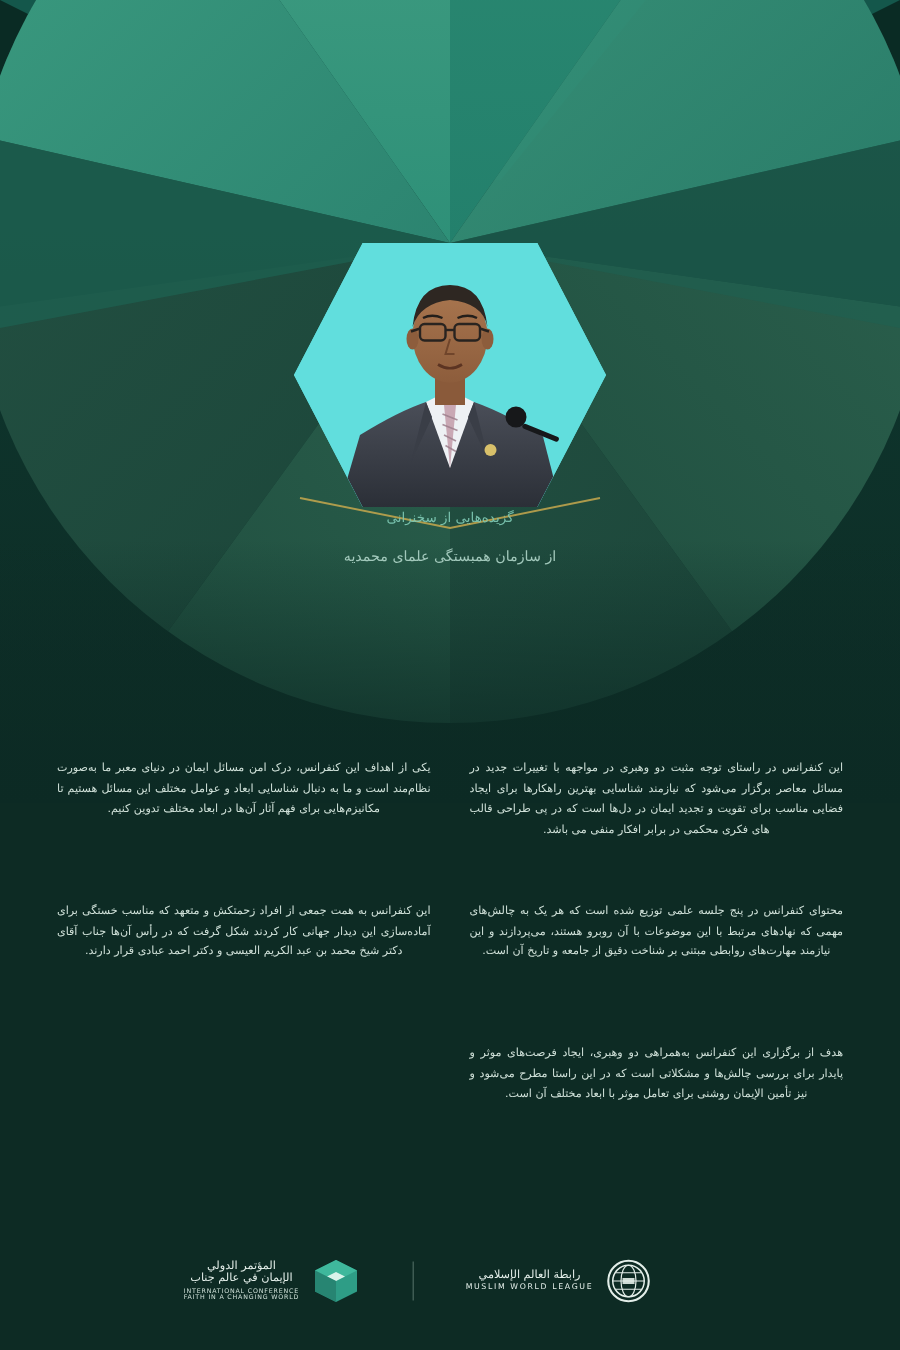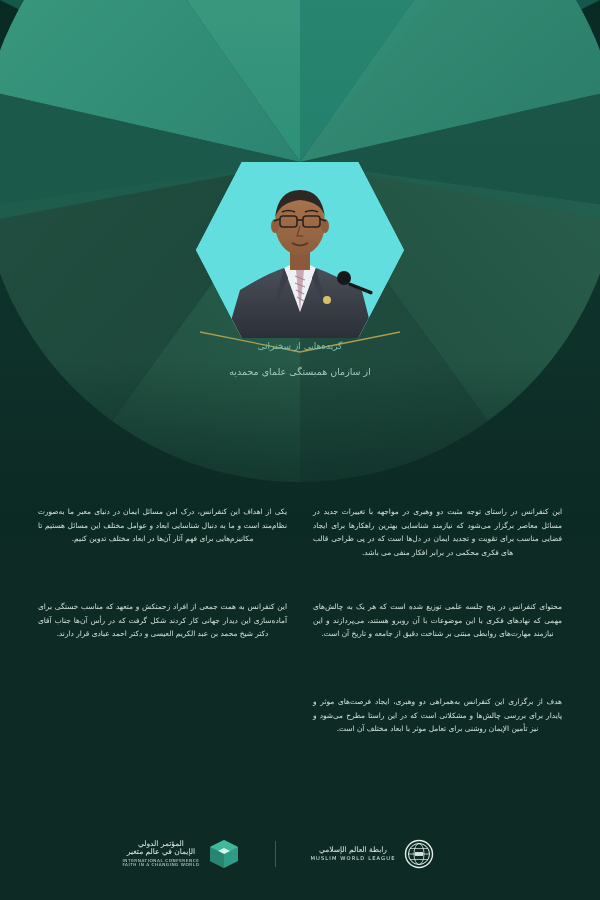--- a/index.html
+++ b/index.html
@@ -253,31 +253,31 @@
 
   <div id="headline">
     <p class="kicker">گزیده‌هایی از سخنرانی</p>
     <p class="speaker-org">از سازمان همبستگی علمای محمدیه</p>
   </div>
 
 
   <div id="body-copy">
     <p class="para">این کنفرانس در راستای توجه مثبت دو وهبری در مواجهه با تغییرات جدید در مسائل معاصر برگزار می‌شود که نیازمند شناسایی بهترین راهکارها برای ایجاد فضایی مناسب برای تقویت و تجدید ایمان در دل‌ها است که در پی طراحی قالب های فکری محکمی در برابر افکار منفی می باشد.</p>
     <p class="para">یکی از اهداف این کنفرانس، درک امن مسائل ایمان در دنیای معبر ما به‌صورت نظام‌مند است و ما به دنبال شناسایی ابعاد و عوامل مختلف این مسائل هستیم تا مکانیزم‌هایی برای فهم آثار آن‌ها در ابعاد مختلف تدوین کنیم.</p>
-    <p class="para">محتوای کنفرانس در پنج جلسه علمی توزیع شده است که هر یک به چالش‌های مهمی که نهادهای فکری با این موضوعات با آن روبرو هستند، می‌پردازند و این نیازمند مهارت‌های روابطی مبتنی بر شناخت دقیق از جامعه و تاریخ آن است.</p>
+    <p class="para">محتوای کنفرانس در پنج جلسه علمی توزیع شده است که هر یک به چالش‌های مهمی که نهادهای مرتبط با این موضوعات با آن روبرو هستند، می‌پردازند و این نیازمند مهارت‌های روابطی مبتنی بر شناخت دقیق از جامعه و تاریخ آن است.</p>
     <p class="para">این کنفرانس به همت جمعی از افراد زحمتکش و متعهد که مناسب خستگی برای آماده‌سازی این دیدار جهانی کار کردند شکل گرفت که در رأس آن‌ها جناب آقای دکتر شیخ محمد بن عبد الکریم العیسی و دکتر احمد عبادی قرار دارند.</p>
     <p class="para">هدف از برگزاری این کنفرانس به‌همراهی دو وهبری، ایجاد فرصت‌های موثر و پایدار برای بررسی چالش‌ها و مشکلاتی است که در این راستا مطرح می‌شود و نیز تأمین الإيمان روشنی برای تعامل موثر با ابعاد مختلف آن است.</p>
   </div>
 
   <div id="footer">
 
     <div class="logo-unit">
       <div class="logo-text">
         <span class="logo-ar">المؤتمر الدولي</span>
-        <span class="logo-ar">الإيمان في عالم متغير</span>
+        <span class="logo-ar">الإيمان في عالم جناب</span>
         <span class="logo-en1">International Conference</span>
         <span class="logo-en2">Faith in a Changing World</span>
       </div>
       <svg width="34" height="34" viewBox="0 0 34 34">
         <path d="M17,3 L31,10 L31,24 L17,31 L3,24 L3,10 Z" fill="#2e9d86"></path>
         <path d="M17,3 L31,10 L17,17 L3,10 Z" fill="#3fb89c"></path>
         <path d="M17,11 L23,14 L17,17 L11,14 Z" fill="#d9f3ea"></path>
         <path d="M17,17 L17,31 L3,24 L3,10 Z" fill="#26816f" opacity=".85"></path>
       </svg>
     </div>

